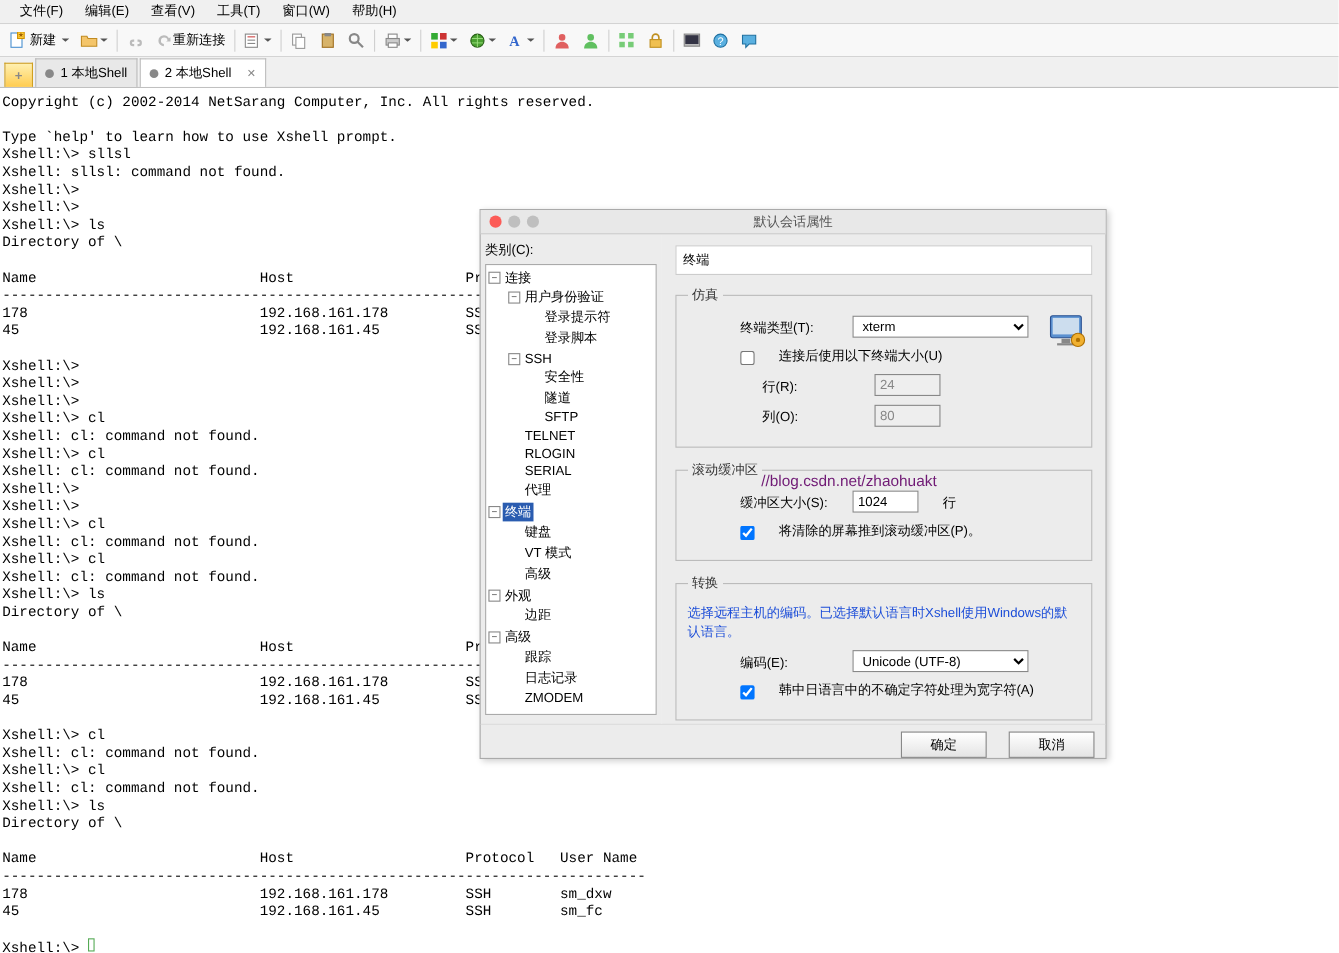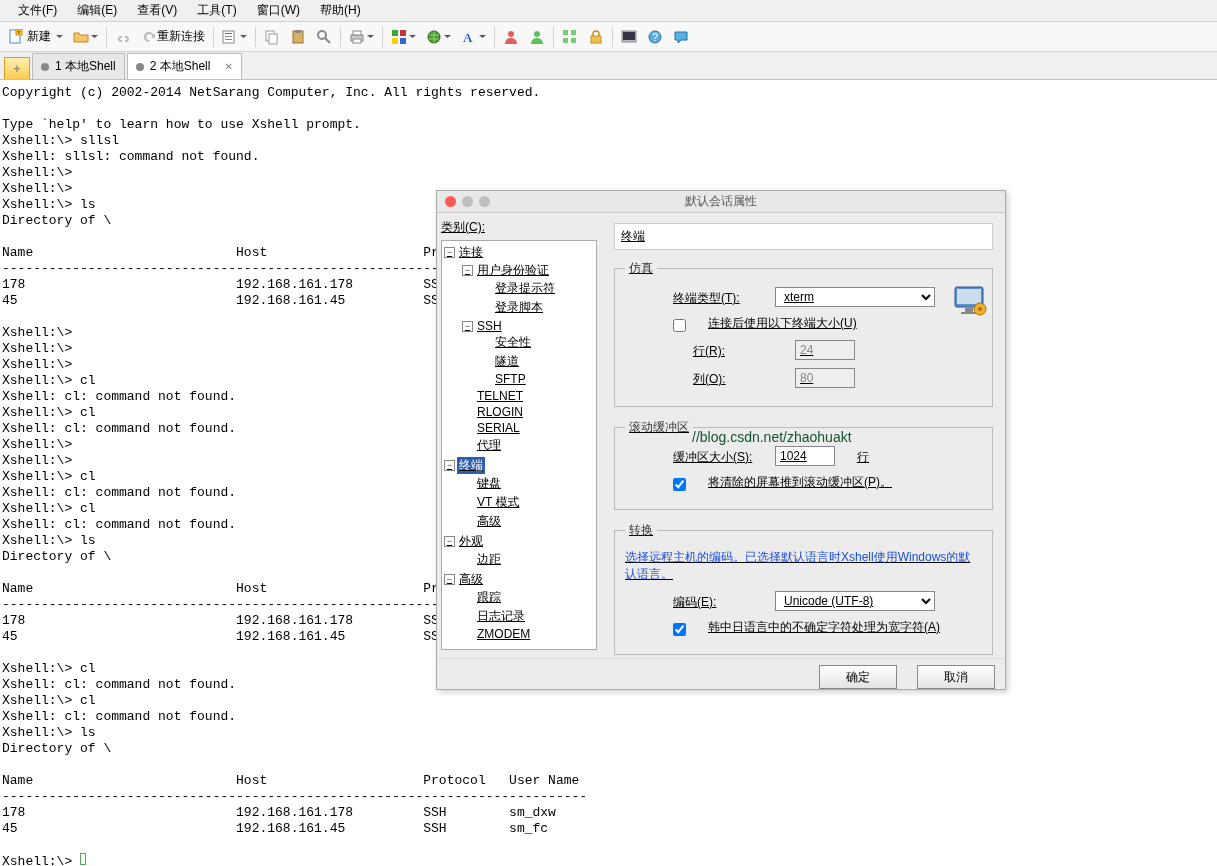--- a/index.html
+++ b/index.html
@@ -29,21 +29,21 @@
 .terminal { padding: 5px 2px; background: #fff; color: #000; font-family: "Courier New", "SimSun", monospace; font-size: 13px; white-space: pre; line-height: 16px; }
 .cursor { display:inline-block; width:6px; height:12px; border:1px solid #5a5; }
 
 
 .dialog { position: absolute; left: 436px; top: 190px; width: 570px; height: 500px; background: #ececec; border: 1px solid #aaa; box-shadow: 2px 2px 6px rgba(0,0,0,0.2); }
 .dlg-title { height: 22px; display: flex; align-items: center; position: relative; border-bottom: 1px solid #ccc; background: #e8e8e8; }
 .dlg-title-text { position:absolute; left:50%; transform:translateX(-50%); color:#555; }
 .mac-dots { display: flex; gap: 6px; margin-left: 8px; }
 .mac-dot { width: 11px; height: 11px; border-radius: 50%; }
 .mac-dot.r { background: #fc5b57; } .mac-dot.y { background: #bfbfbf; } .mac-dot.g { background: #bfbfbf; }
-.dlg-body { display: flex; height: 445px; text-decoration: underline; }
+.dlg-body { display: flex; height: 445px; }
 .dlg-left { width: 165px; padding: 6px 4px; border-right: 1px solid #eee; }
 .dlg-left-label { margin-bottom: 4px; }
 .tree { border: 1px solid #aaa; background: #fff; height: 410px; overflow: auto; font-size: 12px; padding: 2px 2px; }
 .tree ul { list-style:none; padding-left:0; }
 .tree li { padding: 1px 0; }
 .tree .tnode { display:flex; align-items:center; gap:2px; }
 .tree .exp { width:11px; height:11px; border:1px solid #888; display:inline-flex; align-items:center; justify-content:center; font-size:9px; line-height:9px; color:#444; background:#fff; }
 .tree .noexp { width:11px; display:inline-block; }
 .tree .lbl { padding:0 2px; }
 .tree .lbl.sel { background:#2a5cb0; color:#fff; }
@@ -55,21 +55,21 @@
 legend { padding: 0 4px; color: #333; }
 .row { display:flex; align-items:flex-end; margin-bottom:8px; gap:22px;margin-left:48px; }
 .row label { width: 80px; }
 .row.indent { padding-left: 20px; }
 select, input[type=text] { border:1px solid #888; height:20px; font-size:12px; padding:0 4px; background:#fff; }
 input[disabled] { background:#eee; color:#888; }
 .spin { width:60px; }
 .combo { width:160px; }
 .note { font-size:12px; color:#1d4ed8; margin-bottom:8px; }
 .big-icon { position:absolute; right:4px; top:6px; width:36px; height:36px; }
-.watermark { position:absolute; left:90px; top:216px; color:#14532d; font-size:14px; pointer-events:none; }
+.watermark { position:absolute; left:90px; top:216px; color:#701a75; font-size:14px; pointer-events:none; }
 
 .dlg-footer { display:flex; justify-content:flex-end; gap:20px; padding:6px 10px; border-top:1px solid #ddd; }
 .dlg-footer button { width:78px; height:24px; background:linear-gradient(#fff,#e4e4e4); border:1px solid #888; font-size:12px; }
 </style>
 </head>
 <body>
 
 <div class="menu-bar">
   <span class="menu-item">文件(F)</span>
   <span class="menu-item">编辑(E)</span>

